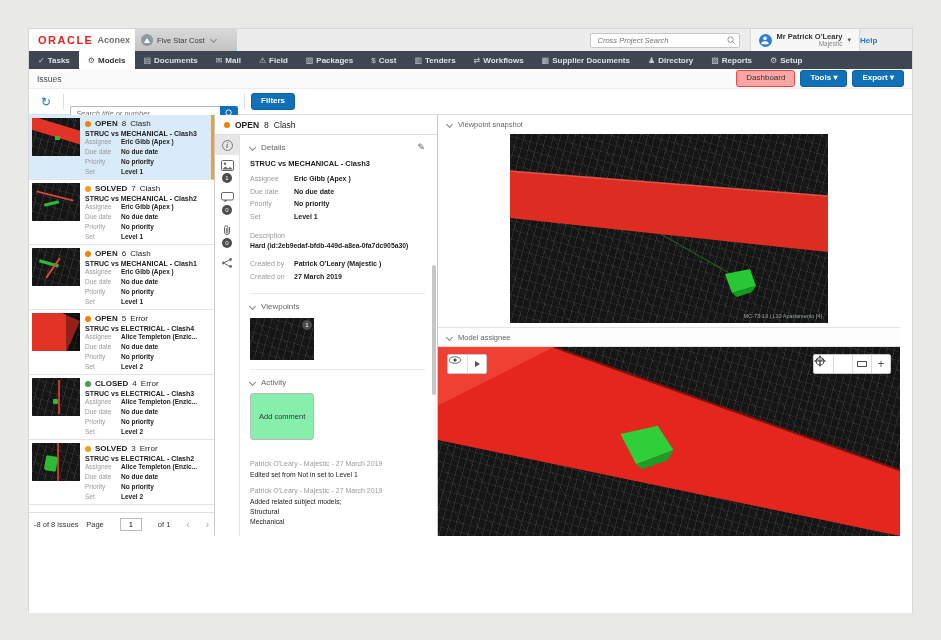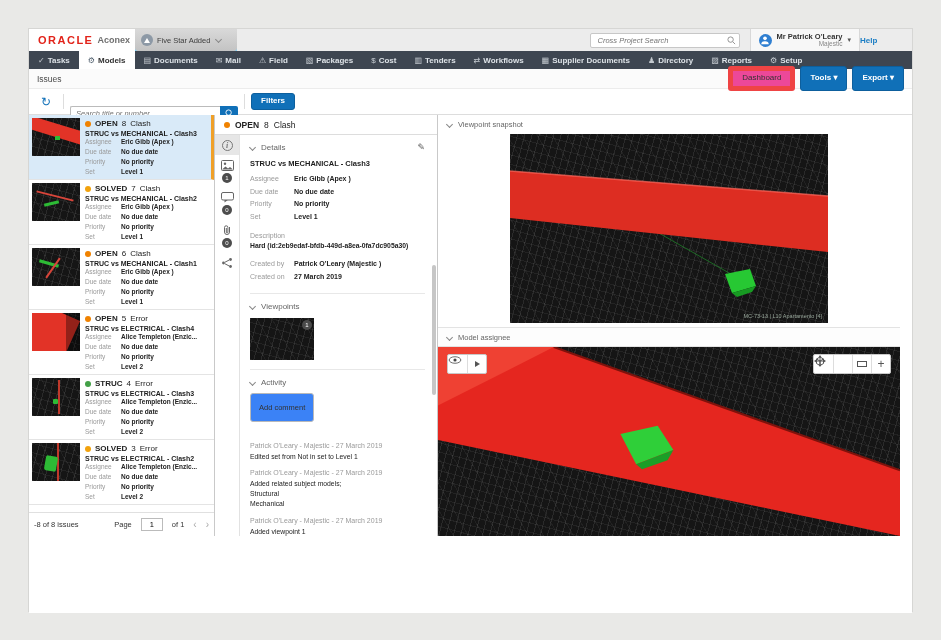--- a/index.html
+++ b/index.html
@@ -42,21 +42,21 @@
   .nav-item .nav-ico{font-size:8px;opacity:.85;font-weight:normal;}
   .nav-item.active{background:#fff;color:#333;}
   .nav-item.active .nav-ico{color:#51606e;opacity:1;}
 
   
   .crumbrow{height:20px;background:#fbfbfb;border-bottom:1px solid #ececec;display:flex;
     align-items:center;padding:0 8px;}
   .crumb{font-size:8.5px;color:#4a4a4a;}
   .crumb-actions{margin-left:auto;display:flex;gap:5px;}
   .btn{font-size:8px;border-radius:3px;padding:2px 9px;cursor:pointer;line-height:1.3;}
-  .btn.white{background:#ec4899;border:5px solid #ef4444;color:#333;}
+  .btn.white{background:#fca5a5;border:1px solid #ef4444;color:#333;}
   .btn.blue{background:#1070b8;border:1px solid #0d5f9d;color:#fff;font-weight:bold;}
 
   
   .toolrow{height:26px;background:#fff;border-bottom:1px solid #ddd;display:flex;align-items:center;
     padding:0 6px;}
   .refresh{color:#1070b8;font-size:12px;line-height:1;cursor:pointer;margin:0 6px;}
   .vdiv{width:1px;height:15px;background:#ddd;margin:0 6px;}
   .tsearch{display:flex;align-items:center;height:24px;margin-top:24px;}
   .tsearch input{width:150px;height:16px;border:1px solid #bbb;border-right:none;border-radius:2px 0 0 2px;
     font-size:7.5px;font-style:italic;color:#666;padding:0 5px;outline:none;
@@ -96,21 +96,21 @@
   .status-row{display:flex;align-items:center;gap:4px;font-size:8px;color:#222;}
   .dot{width:6px;height:6px;border-radius:50%;flex:none;}
   .status-row b{font-weight:bold;}
   .ititle{font-size:7px;font-weight:bold;color:#1c1c1c;margin-top:2px;white-space:nowrap;
     overflow:hidden;text-overflow:ellipsis;}
   .frow{display:flex;font-size:6.5px;line-height:1.55;}
   .frow .fl{width:36px;color:#999;flex:none;}
   .frow .fv{color:#222;font-weight:bold;white-space:nowrap;overflow:hidden;text-overflow:ellipsis;}
   .list-footer{position:absolute;left:0;right:0;bottom:0;height:24px;border-top:1px solid #e0e0e0;
     display:flex;align-items:center;font-size:7.5px;color:#333;padding:0 5px;gap:4px;}
-  .list-footer .pg{margin-left:auto;display:flex;align-items:center;gap:9px;}
+  .list-footer .pg{margin-left:auto;display:flex;align-items:center;gap:16px;}
   .list-footer input{width:22px;height:13px;border:1px solid #bbb;font-size:7.5px;text-align:center;
     font-family:"Liberation Sans",sans-serif;}
   .pagenav{color:#aaa;font-size:10px;cursor:pointer;line-height:1;}
 
   
   .mid-head{height:20px;border-bottom:1px solid #ddd;display:flex;align-items:center;gap:5px;
     padding:0 9px;font-size:8.5px;color:#222;}
   .rail{position:absolute;left:0;top:20px;bottom:0;width:25px;border-right:1px solid #e2e2e2;
     display:flex;flex-direction:column;align-items:center;}
   .rail-cell{width:100%;display:flex;flex-direction:column;align-items:center;padding:5px 0 4px;}
@@ -127,22 +127,22 @@
   .dtitle{font-size:7.5px;font-weight:bold;color:#1c1c1c;margin:7px 0 5px;}
   .drow{display:flex;font-size:7px;line-height:1.8;}
   .drow .fl{width:44px;color:#999;flex:none;}
   .drow .fv{color:#222;font-weight:bold;}
   .desc-label{font-size:7px;color:#999;margin-top:9px;}
   .desc-val{font-size:6.8px;font-weight:bold;color:#222;margin-top:3px;}
   .hr{border-top:1px solid #e8e8e8;margin:9px 0 8px;}
   .vp-thumb{width:64px;height:42px;margin-top:7px;position:relative;overflow:hidden;}
   .vp-badge{position:absolute;top:2px;right:2px;width:10px;height:10px;border-radius:50%;
     background:rgba(80,80,80,.9);color:#fff;font-size:6px;line-height:10px;text-align:center;}
-  .addc{display:inline-block;background:#3b82f6;border:1px solid #b9b9b9;border-radius:3px;
-    font-size:7.5px;color:#333;padding:9px 8px;margin:6px 0 12px;cursor:pointer;}
+  .addc{display:inline-block;background:#86efac;border:1px solid #b9b9b9;border-radius:3px;
+    font-size:7.5px;color:#333;padding:18px 8px;margin:6px 0 12px;cursor:pointer;}
   .act-meta{font-size:7px;color:#9a9a9a;margin-top:8px;}
   .act-text{font-size:6.8px;color:#222;margin-top:3px;white-space:pre-line;line-height:1.45;}
   .mid-scroll{position:absolute;right:1px;top:150px;width:4px;height:130px;background:#c6c6c6;
     border-radius:2px;}
 
   
   .rp-head{height:18px;display:flex;align-items:center;padding:0 9px;font-size:7.5px;color:#666;}
   .snapwrap{height:194px;display:flex;align-items:flex-start;justify-content:center;}
   .snapshot{width:318px;height:189px;position:relative;margin-top:1px;}
   .snapshot svg,.viewer svg{position:absolute;inset:0;}
@@ -168,21 +168,21 @@
 
   <div class="row1">
     <div class="brand">
       <span class="oracle">ORACLE</span>
       <span class="product">Aconex</span>
     </div>
     <div class="proj-tab">
       <span class="proj-avatar">
           <i></i>
         </span>
-      <span>Five Star Added</span>
+      <span>Five Star Cost</span>
       <span class="chev" style="margin:0 0 2px 2px;"></span>
     </div>
     <div class="row1-right">
       <div class="xsearch">
         <input placeholder="Cross Project Search" style="">
         <svg width="9" height="9" viewBox="0 0 10 10">
           <circle cx="4" cy="4" r="3" fill="none" stroke="#8a8a8a"></circle>
           <path d="M6.5 6.5L9 9" stroke="#8a8a8a"></path>
         </svg>
       </div>
@@ -415,21 +415,21 @@
                 <span class="fv">Level 2</span>
               </div>
             </div>
           </article>
 
           <article class="issue">
             <div class="thumb wire t5"></div>
             <div class="issue-body">
               <div class="status-row">
                 <span class="dot" style="background-color: rgb(67, 160, 71);"></span>
-                <b>STRUC</b>
+                <b>CLOSED</b>
                 <span>4</span>
                 <span>Error</span>
               </div>
               <div class="ititle">STRUC vs ELECTRICAL - Clash3</div>
               <div class="frow">
                 <span class="fl">Assignee</span>
                 <span class="fv">Alice Templeton (Enzic...</span>
               </div>
               <div class="frow">
                 <span class="fl">Due date</span>

